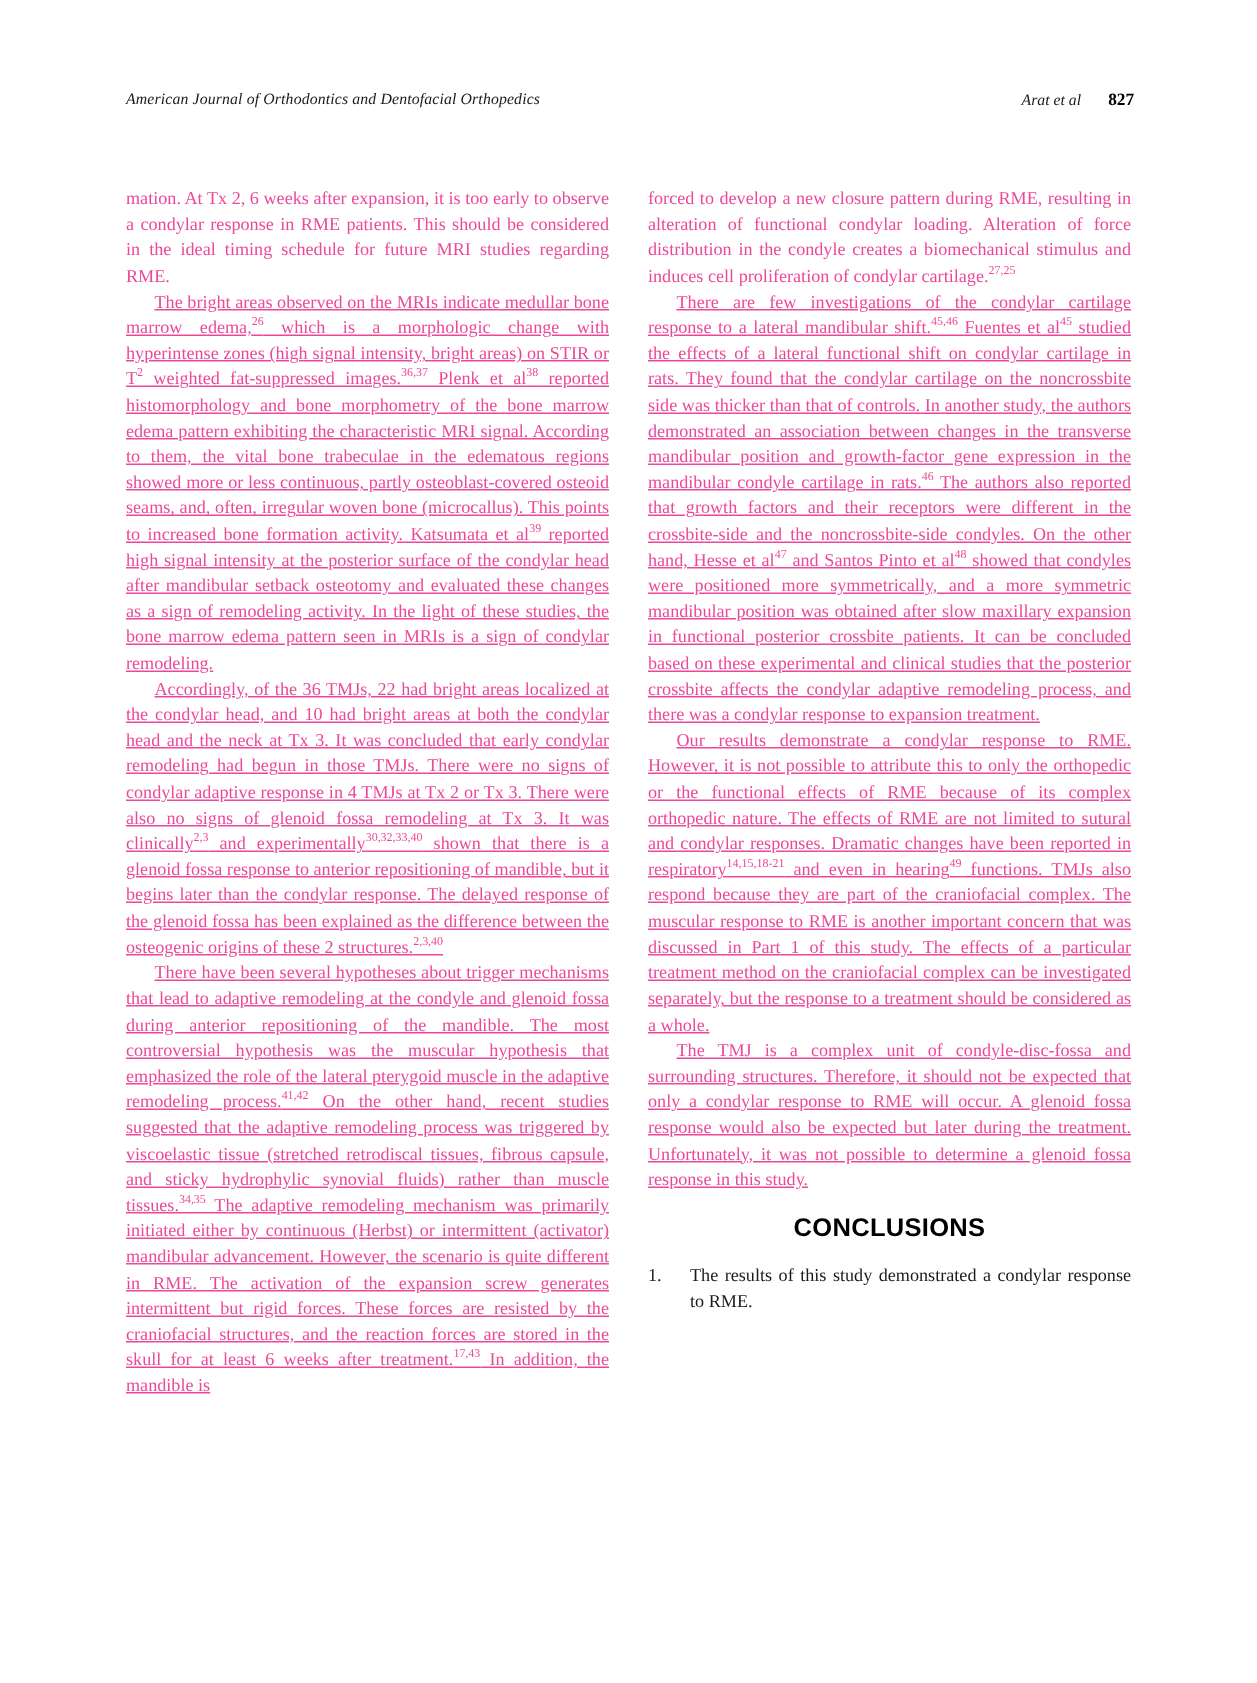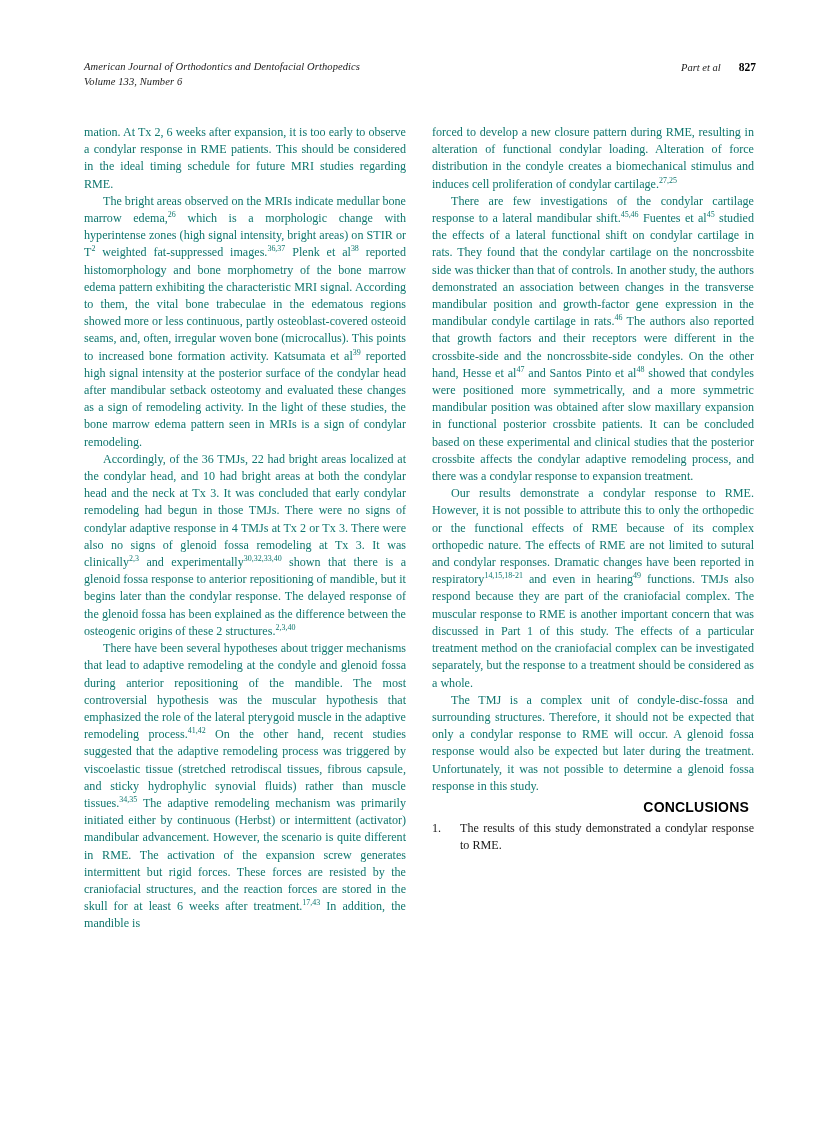--- a/index.html
+++ b/index.html
@@ -72,39 +72,39 @@
   .col-right { left: 432px; }
 
   p.body {
     margin: 0;
     font-size: 12.1px;
     line-height: 17.2px;
     text-align: justify;
     text-justify: inter-word;
     -webkit-hyphens: none;
     hyphens: none;
-    color: #0f766e;
+    color: #ec4899;
   }
-  p.body.indent { text-indent: 19px; }
+  p.body.indent { text-indent: 19px; text-decoration: underline; }
 
   sup {
     font-size: 0.66em;
     vertical-align: super;
     line-height: 0;
   }
 
   h2.section {
-    margin: 5px;
+    margin: 16px;
     font-family: "Liberation Sans", "DejaVu Sans", sans-serif;
     font-weight: bold;
-    font-size: 14px;
+    font-size: 17px;
     line-height: 15px;
     letter-spacing: 0.2px;
     color: #000;
-    text-align: right;
+    text-align: center;
   }
   .sec-gap-before { margin-top: 34px; }
   .sec-gap-after  { margin-top: 21px; }
 
   ol.numlist {
     margin: 0;
     padding: 0;
     list-style: none;
   }
   ol.numlist li {
@@ -126,24 +126,23 @@
   }
 </style>
 </head>
 <body>
 
 <div class="page">
 
   <div class="runhead">
     <div class="runhead-left">
       <div>American Journal of Orthodontics and Dentofacial Orthopedics</div>
-      <div>Volume 133, Number 6</div>
     </div>
     <div class="runhead-right">
-      <span class="runhead-authors">Part et al</span><span class="runhead-pageno">827</span>
+      <span class="runhead-authors">Arat et al</span><span class="runhead-pageno">827</span>
     </div>
   </div>
 
   <div class="col col-left">
     <p class="body">mation. At Tx 2, 6 weeks after expansion, it is too early to observe a condylar response in RME patients. This should be considered in the ideal timing schedule for future MRI studies regarding RME.</p>
     <p class="body indent">The bright areas observed on the MRIs indicate medullar bone marrow edema,<sup>26</sup> which is a morphologic change with hyperintense zones (high signal intensity, bright areas) on STIR or T<sup>2</sup> weighted fat-suppressed images.<sup>36,37</sup> Plenk et al<sup>38</sup> reported histomorphology and bone morphometry of the bone marrow edema pattern exhibiting the characteristic MRI signal. According to them, the vital bone trabeculae in the edematous regions showed more or less continuous, partly osteoblast-covered osteoid seams, and, often, irregular woven bone (microcallus). This points to increased bone formation activity. Katsumata et al<sup>39</sup> reported high signal intensity at the posterior surface of the condylar head after mandibular setback osteotomy and evaluated these changes as a sign of remodeling activity. In the light of these studies, the bone marrow edema pattern seen in MRIs is a sign of condylar remodeling.</p>
     <p class="body indent">Accordingly, of the 36 TMJs, 22 had bright areas localized at the condylar head, and 10 had bright areas at both the condylar head and the neck at Tx 3. It was concluded that early condylar remodeling had begun in those TMJs. There were no signs of condylar adaptive response in 4 TMJs at Tx 2 or Tx 3. There were also no signs of glenoid fossa remodeling at Tx 3. It was clinically<sup>2,3</sup> and experimentally<sup>30,32,33,40</sup> shown that there is a glenoid fossa response to anterior repositioning of mandible, but it begins later than the condylar response. The delayed response of the glenoid fossa has been explained as the difference between the osteogenic origins of these 2 structures.<sup>2,3,40</sup></p>
     <p class="body indent">There have been several hypotheses about trigger mechanisms that lead to adaptive remodeling at the condyle and glenoid fossa during anterior repositioning of the mandible. The most controversial hypothesis was the muscular hypothesis that emphasized the role of the lateral pterygoid muscle in the adaptive remodeling process.<sup>41,42</sup> On the other hand, recent studies suggested that the adaptive remodeling process was triggered by viscoelastic tissue (stretched retrodiscal tissues, fibrous capsule, and sticky hydrophylic synovial fluids) rather than muscle tissues.<sup>34,35</sup> The adaptive remodeling mechanism was primarily initiated either by continuous (Herbst) or intermittent (activator) mandibular advancement. However, the scenario is quite different in RME. The activation of the expansion screw generates intermittent but rigid forces. These forces are resisted by the craniofacial structures, and the reaction forces are stored in the skull for at least 6 weeks after treatment.<sup>17,43</sup> In addition, the mandible is</p>
   </div>
 

